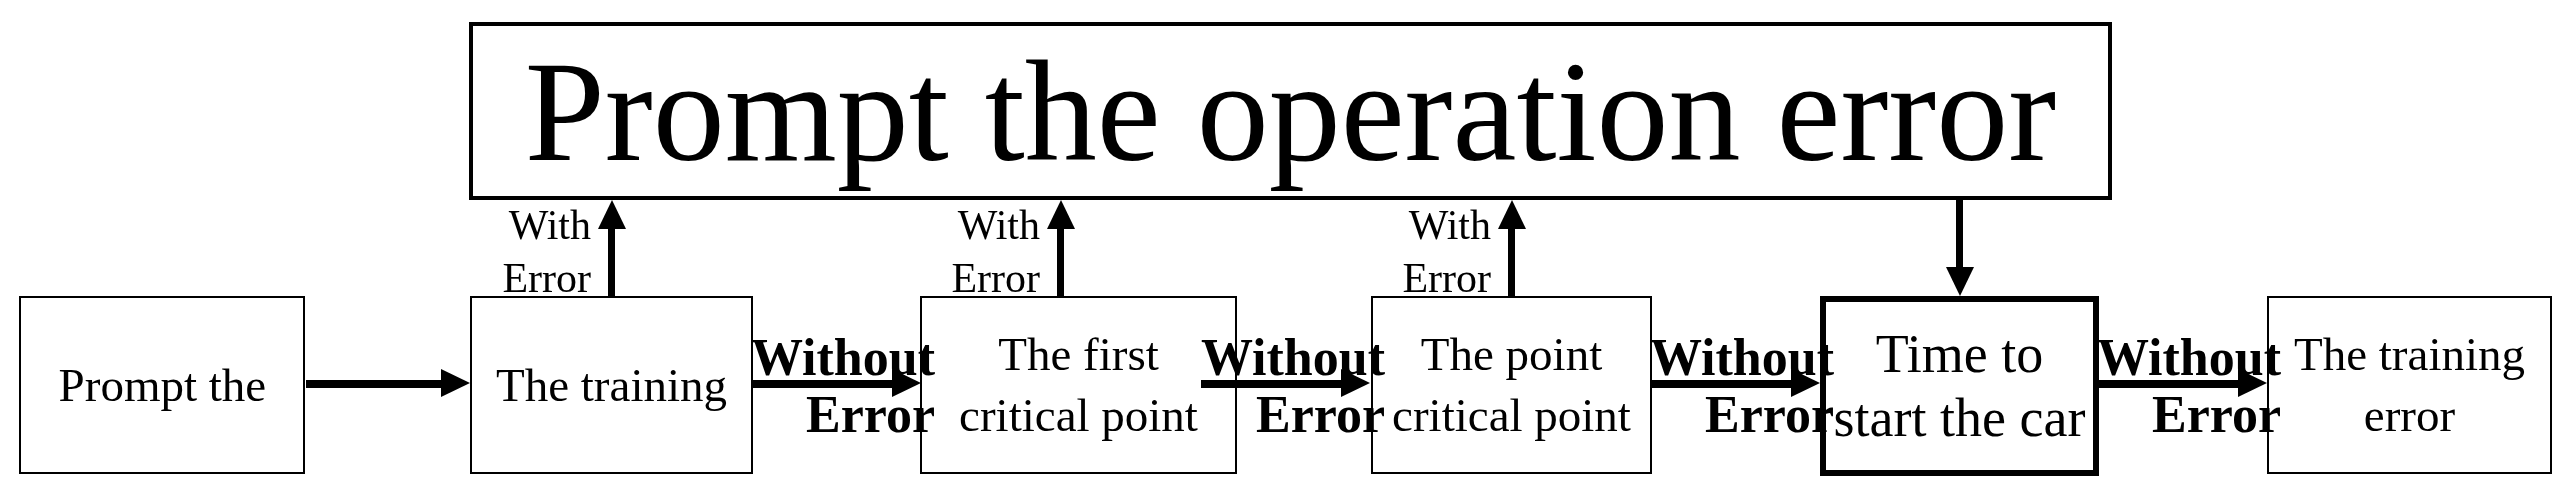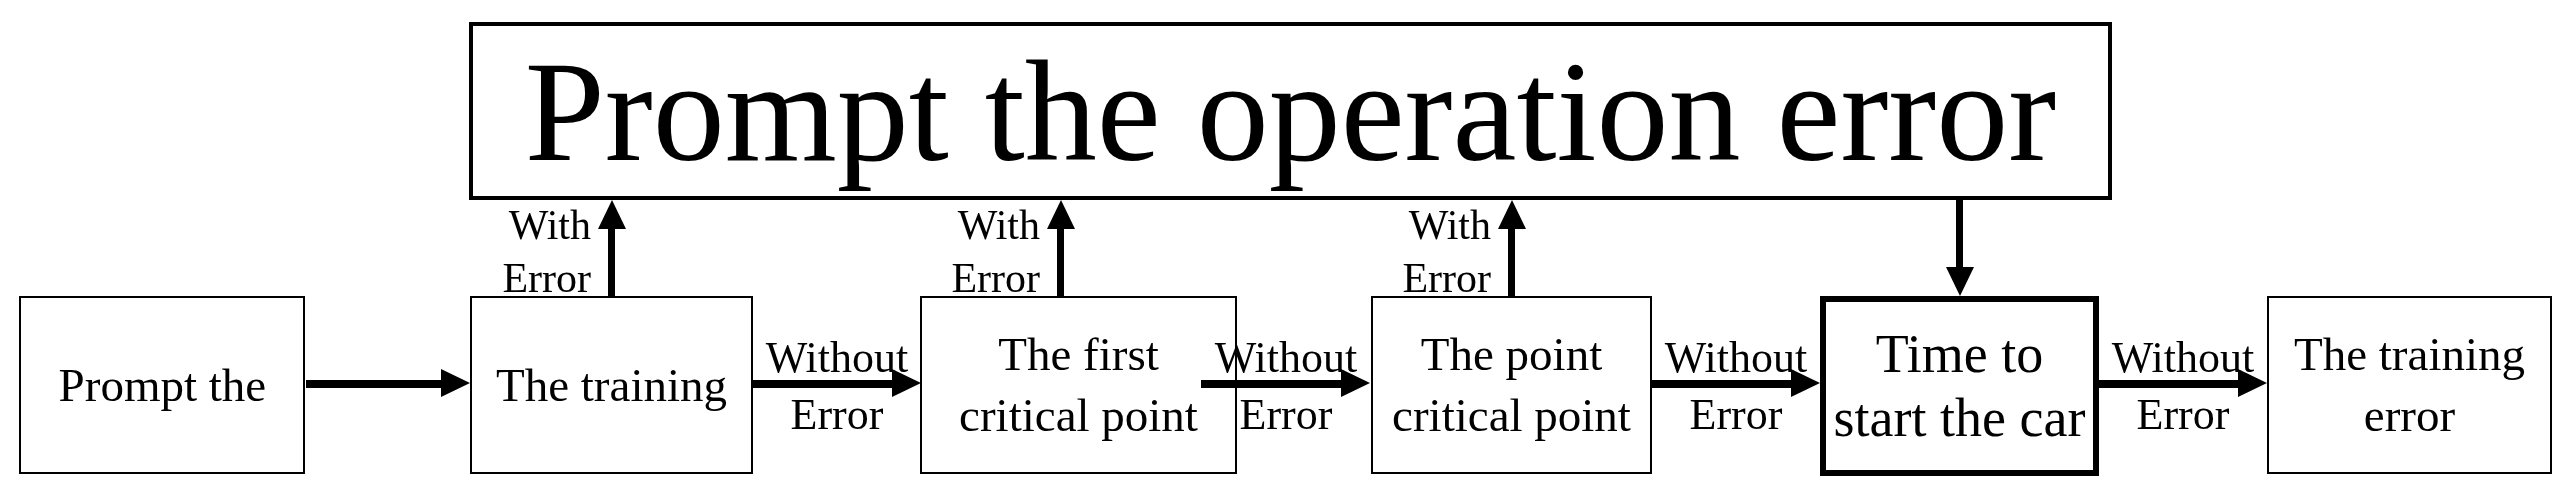--- a/index.html
+++ b/index.html
@@ -52,24 +52,25 @@
     border-bottom: 29px solid #000;
   }
   .ah-down {
     position: absolute; width: 0; height: 0;
     border-left: 14px solid transparent;
     border-right: 14px solid transparent;
     border-top: 29px solid #000;
   }
   .elabel {
     position: absolute;
-    font-size: 44px;
+    font-size: 52px;
     line-height: 47px;
-    text-align: center;
+    text-align: right;
     white-space: nowrap;
+    font-weight: bold;
   }
   .wlabel {
     position: absolute;
     font-size: 42px;
     line-height: 53px;
     text-align: right;
     white-space: nowrap;
   }
 </style>
 </head>

